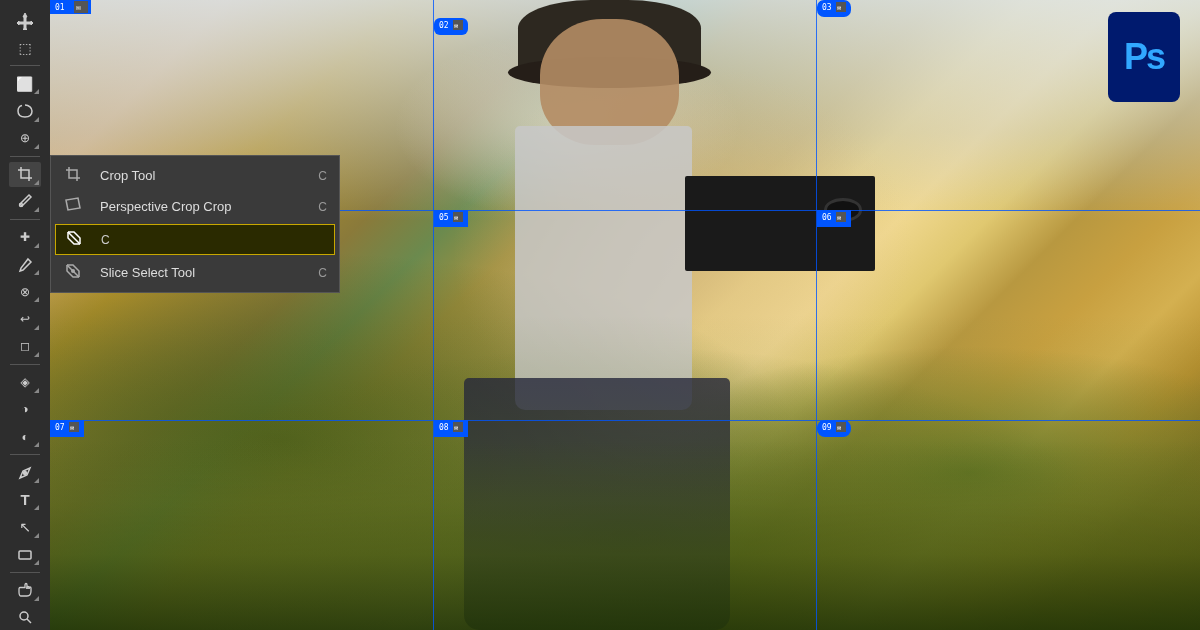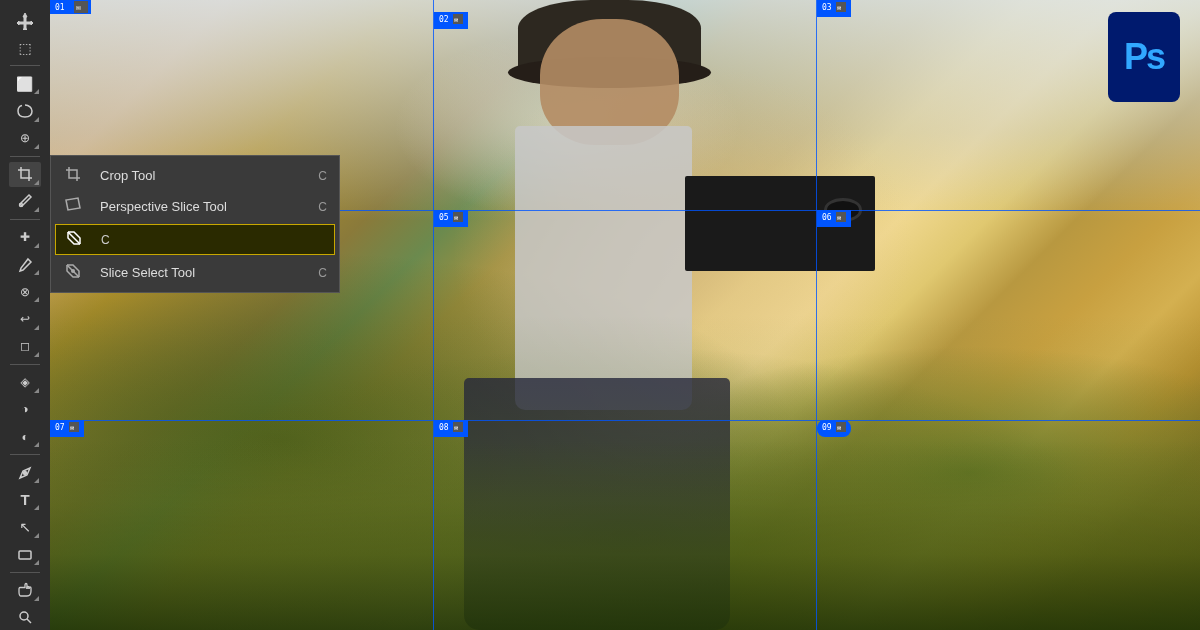--- a/index.html
+++ b/index.html
@@ -522,29 +522,29 @@
       <div class="slice-badge" style="left:0; top:0;">
         <svg width="16" height="12" viewBox="0 0 16 12" style="vertical-align:middle">
             <rect width="16" height="12" fill="#0055ff"></rect>
             <text x="2" y="9" font-size="8" fill="white" font-family="monospace">01</text>
           </svg>
         <svg width="14" height="12" viewBox="0 0 14 12" style="vertical-align:middle">
             <rect width="14" height="12" fill="#555"></rect>
             <text x="2" y="9" font-size="8" fill="white" font-family="monospace">✉</text>
           </svg>
       </div>
-      <div class="slice-badge" style="left:33.4%; top:12px;">
+      <div class="slice-badge" style="left:33.4%; top:18px;border-radius:6px;">
         <svg width="28" height="12" viewBox="0 0 28 12">
             <rect width="28" height="12" fill="#0055ff"></rect>
             <text x="2" y="9" font-size="8" fill="white" font-family="monospace">02</text>
             <rect x="16" y="1" width="10" height="10" fill="#555"></rect>
             <text x="17" y="9" font-size="7" fill="white" font-family="monospace">✉</text>
           </svg>
       </div>
-      <div class="slice-badge" style="left:66.7%; top:0;">
+      <div class="slice-badge" style="left:66.7%; top:0;border-radius:7px;">
         <svg width="28" height="12" viewBox="0 0 28 12">
             <rect width="28" height="12" fill="#0055ff"></rect>
             <text x="2" y="9" font-size="8" fill="white" font-family="monospace">03</text>
             <rect x="16" y="1" width="10" height="10" fill="#555"></rect>
             <text x="17" y="9" font-size="7" fill="white" font-family="monospace">✉</text>
           </svg>
       </div>
 
       <div class="slice-badge" style="left:0; top:33.4%;">
         <svg width="28" height="12" viewBox="0 0 28 12">
@@ -612,21 +612,21 @@
     <span class="item-label">Crop Tool</span>
     <span class="item-shortcut">C</span>
   </div>
 
   <div class="menu-item">
     <span class="item-icon">
       <svg width="16" height="16" viewBox="0 0 16 16" fill="none" stroke="#aaa" stroke-width="1.5">
         <path d="M3,13 L1,3 L13,1 L15,11 Z"></path>
       </svg>
     </span>
-    <span class="item-label">Perspective Slice Tool</span>
+    <span class="item-label">Perspective Crop Crop</span>
     <span class="item-shortcut">C</span>
   </div>
 
   <div class="menu-item highlighted">
     <span class="item-icon">
       <svg width="16" height="16" viewBox="0 0 16 16" fill="none" stroke="#fff" stroke-width="1.5">
         <path d="M2,2 L14,14"></path>
         <path d="M2,2 L8,2 L14,8 L14,14"></path>
         <path d="M2,2 L2,8 L8,14 L14,14"></path>
       </svg>

